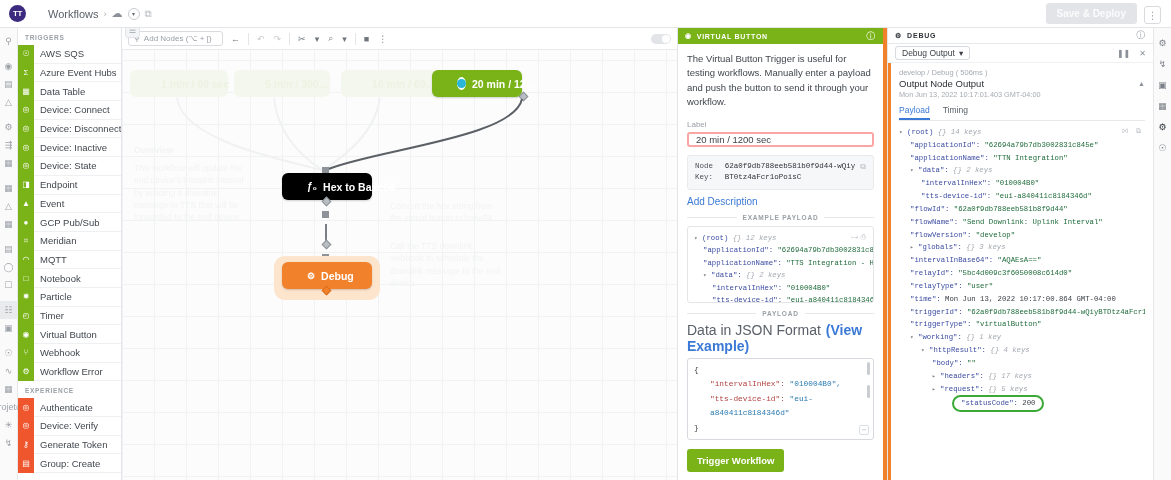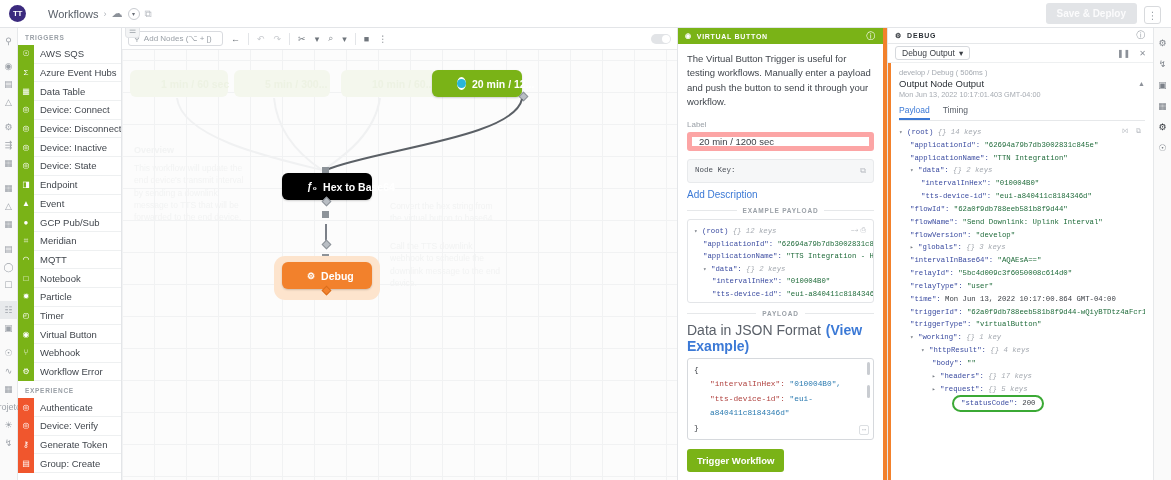--- a/index.html
+++ b/index.html
@@ -95,21 +95,21 @@
 
   
   .vb { width: 210px; flex: 0 0 210px; background: #fff; border-left: 1px solid #e3e5e8;
         border-right: 4px solid #f2812c; display: flex; flex-direction: column; }
   .vb-head { height: 16px; background: #7ab317; color: #fff; display: flex; align-items: center;
              padding: 0 7px; font-size: 7px; font-weight: bold; letter-spacing: .7px; gap: 5px; }
   .vb-head .q { margin-left: auto; font-size: 9px; font-weight: normal; }
   .vb-body { padding: 8px 9px 0 9px; flex: 1; display: flex; flex-direction: column; min-height: 0; }
   .vb-desc { font-size: 9.5px; line-height: 1.5; color: #41464d; }
   .vb-lab { font-size: 8px; color: #9aa0a7; margin-top: 11px; margin-bottom: 3px; }
-  .vb-input { height: 19px; border: 5px solid #fca5a5; border-radius: 3px; font-size: 9.5px;
+  .vb-input { height: 19px; border: 2px solid #fca5a5; border-radius: 3px; font-size: 9.5px;
               color: #3b3f45; display: flex; align-items: center; padding: 0 7px; }
   .vb-key { margin-top: 8px; background: #f6f7f8; border: 1px solid #e8eaec; border-radius: 3px;
             padding: 5px 7px; font-family: "Liberation Mono", monospace; font-size: 7.5px;
             line-height: 1.5; color: #4c5159; display: flex; gap: 4px; }
   .vb-key span.k { color: #2c3137; }
   .vb-key .cp { margin-left: auto; color: #b6bac0; font-size: 8px; }
   .vb-adddesc { color: #3b79d6; font-size: 10px; margin-top: 6px; cursor: pointer; }
   .sec-div { display: flex; align-items: center; gap: 6px; margin: 7px 0 5px 0;
              font-size: 6.5px; letter-spacing: .8px; color: #9aa0a7; font-weight: bold; }
   .sec-div::before, .sec-div::after { content:""; flex:1; height:1px; background:#e6e8ea; }
@@ -406,20 +406,21 @@
         <span>◉</span>
         <span>VIRTUAL BUTTON</span>
         <span class="q">ⓘ</span>
       </div>
       <div class="vb-body">
         <div class="vb-desc">The Virtual Button Trigger is useful for testing workflows. Manually enter a payload and push the button to send it through your workflow.</div>
         <div class="vb-lab">Label</div>
         <div class="vb-input">20 min / 1200 sec</div>
         <div class="vb-key">
           <span>Node Key:</span>
+          <span class="k" style="word-break:break-all;">62a0f9db788eeb581b0f9d44-wQiyBT0tz4aFcr1oPoisC</span>
           <span class="cp">⧉</span>
         </div>
         <div class="vb-adddesc">Add Description</div>
         <div class="sec-div">
           <span>EXAMPLE PAYLOAD</span>
         </div>
         <div class="jsonbox">
           <span class="tools">⤍⎙</span>
           <div id="example-rows">
               <div class="jrow" style="padding-left: 0px;"><span class="jarrow">▾</span> <span class="jkey">(root)</span> <span class="jmeta">{} 12 keys</span></div>

